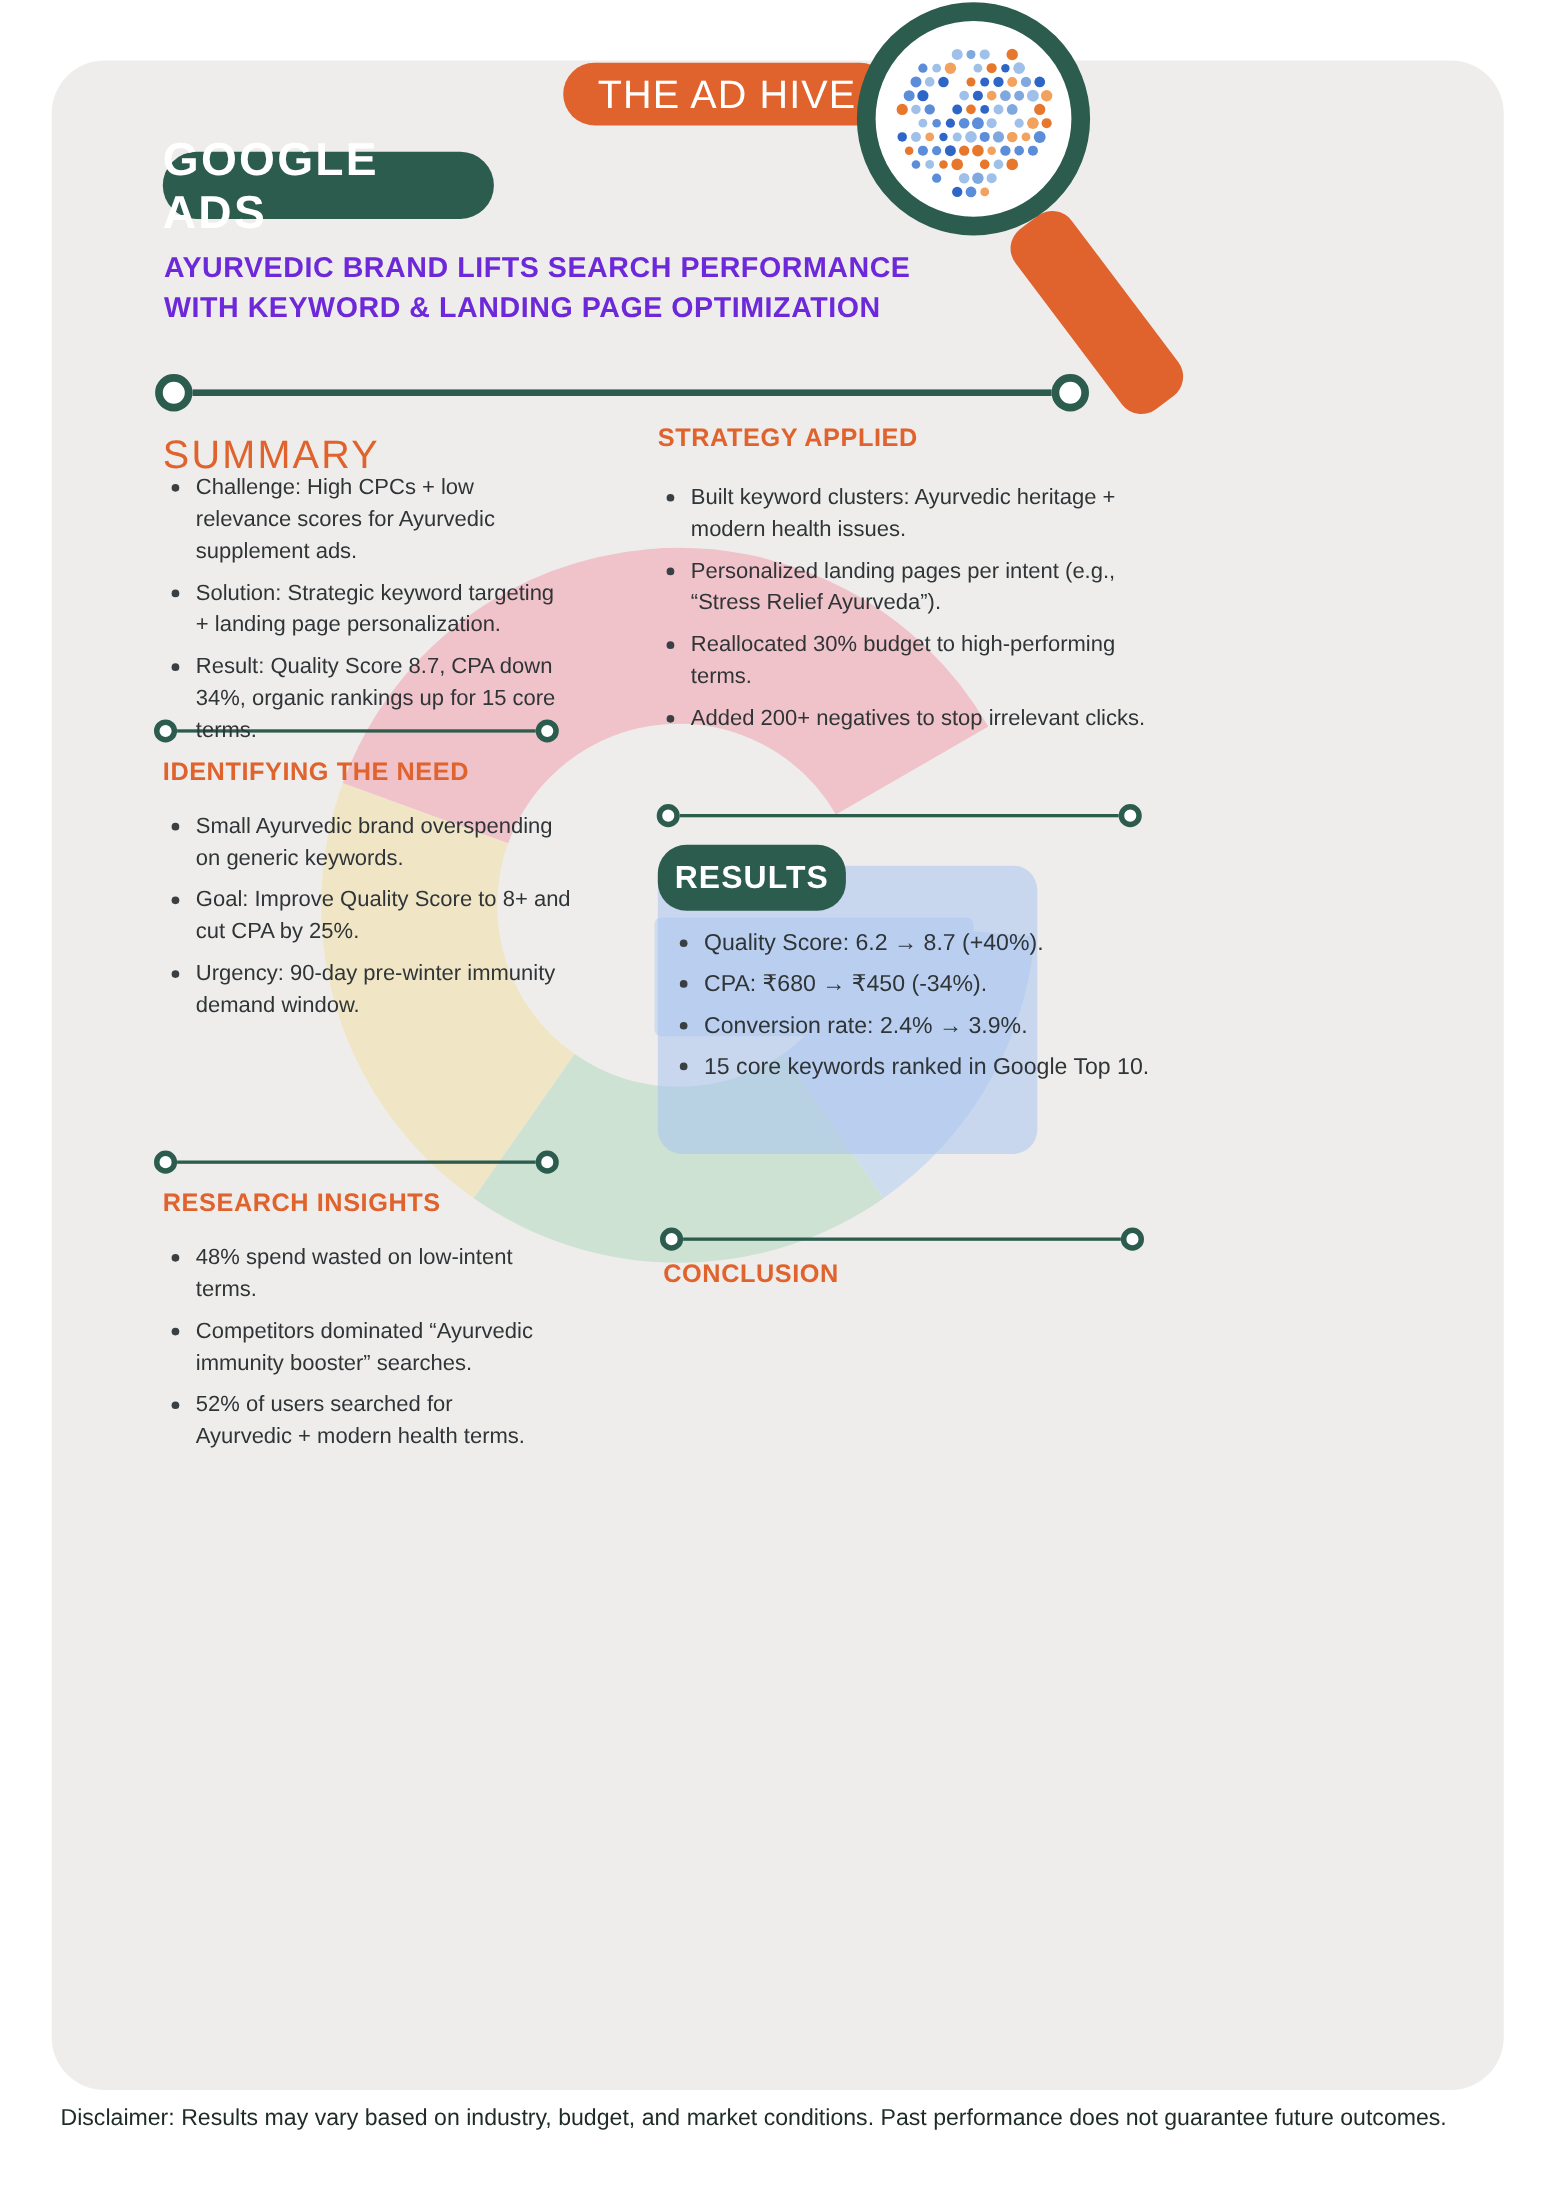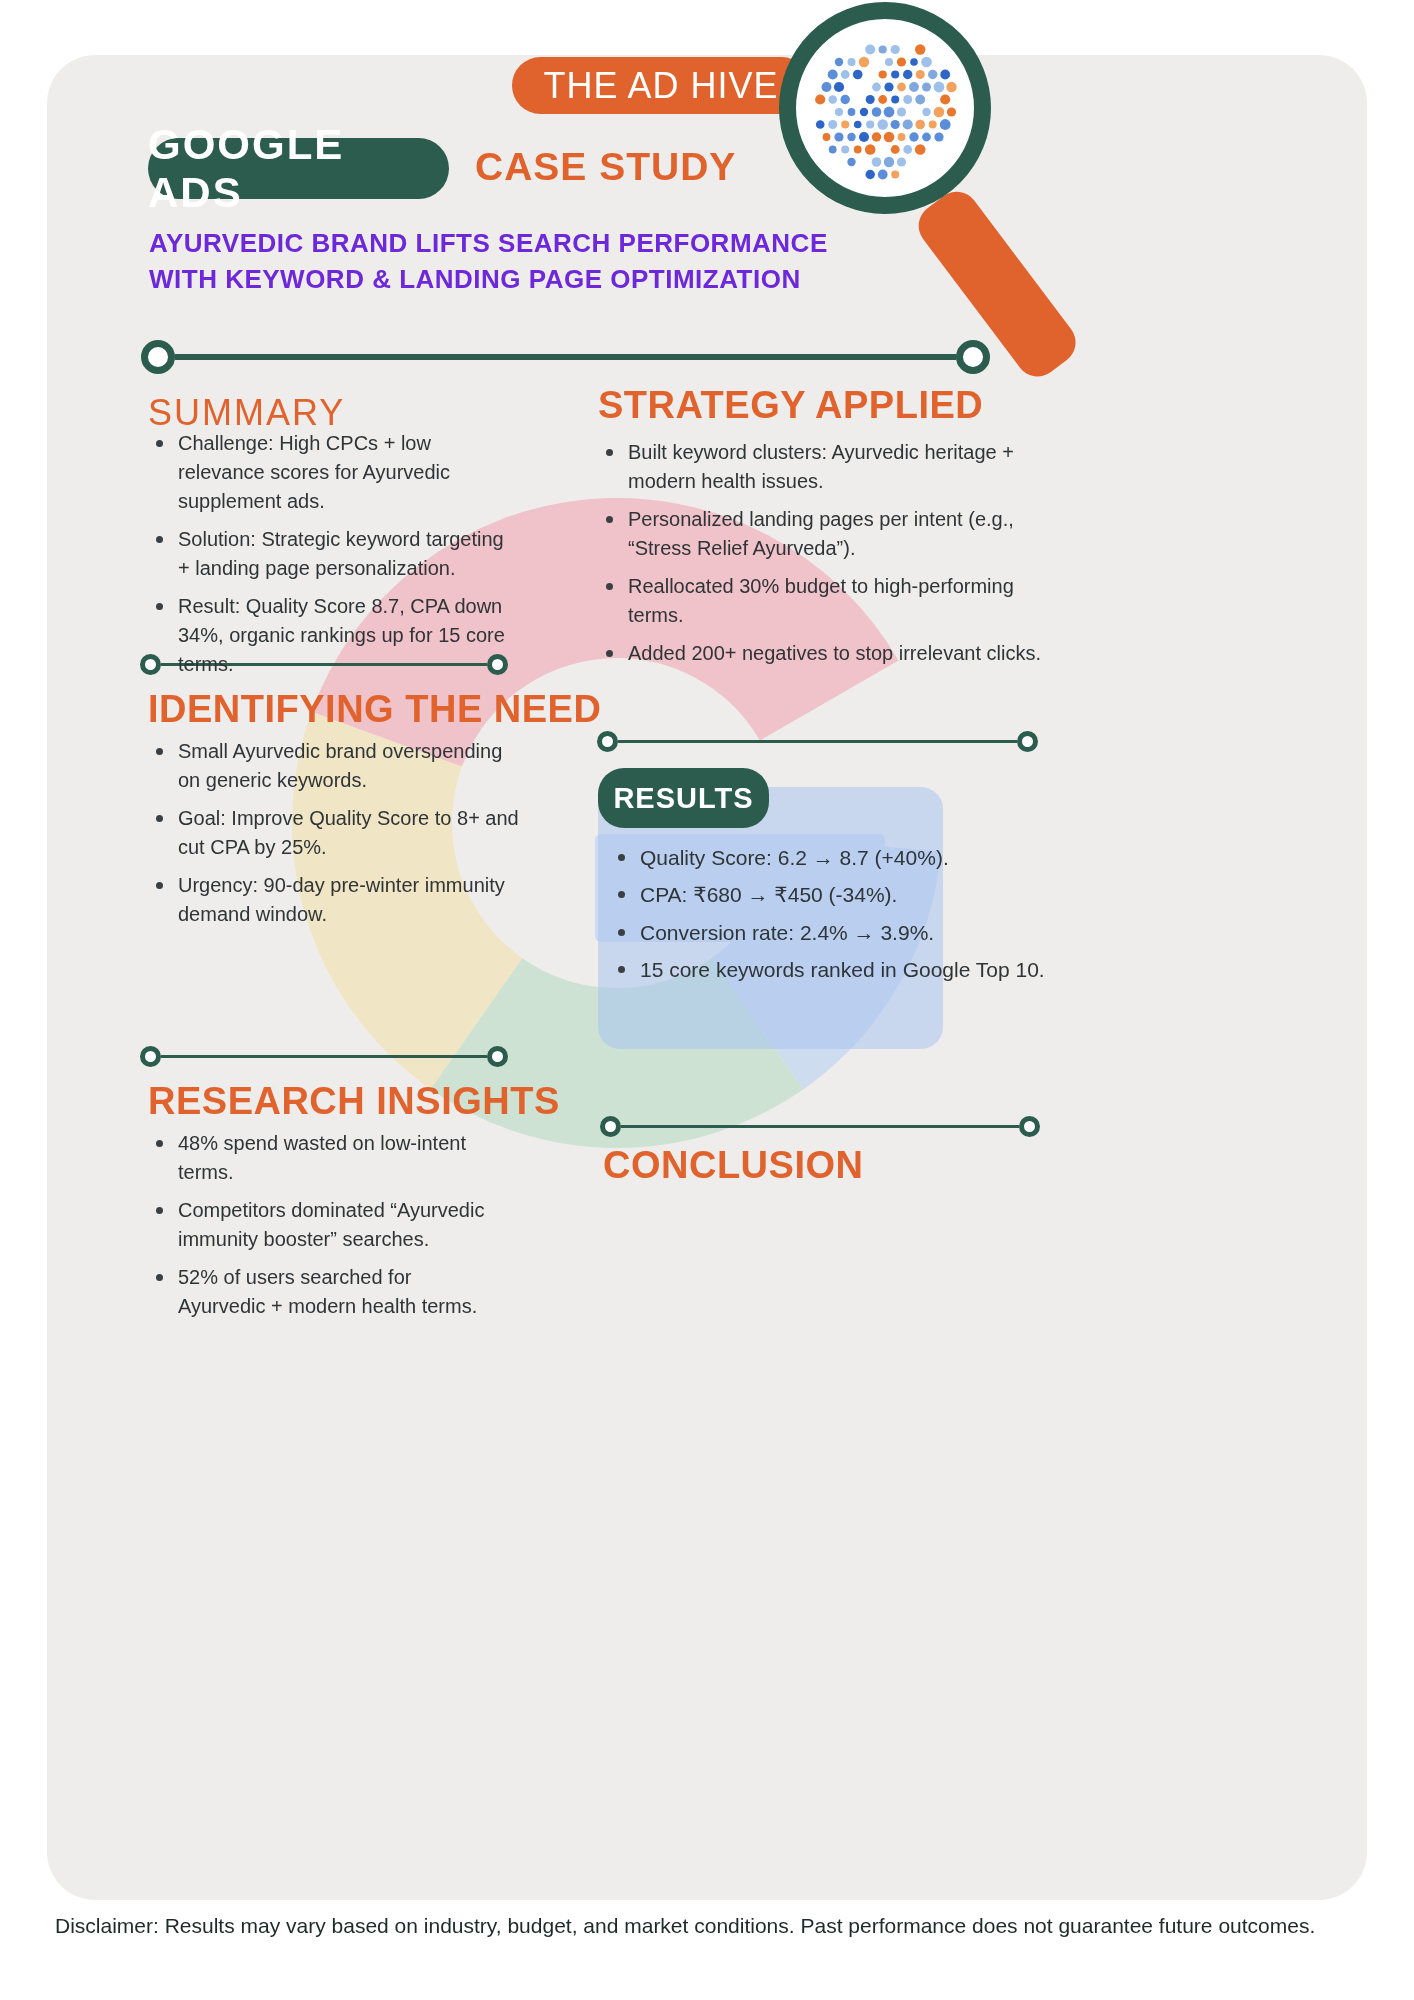--- a/index.html
+++ b/index.html
@@ -64,21 +64,21 @@
   .divider { position: absolute; display: flex; align-items: center; }
   .divider .ring { background: #ffffff; border-radius: 50%; flex: 0 0 auto; }
   .divider .line { flex: 1 1 auto; background: #2B5C4D; }
   .divider.lg .ring { width: 34px; height: 34px; border: 7px solid #2B5C4D; }
   .divider.lg .line { height: 6px; }
   .divider.sm .ring { width: 21px; height: 21px; border: 5px solid #2B5C4D; }
   .divider.sm .line { height: 3px; }
 
   .section-title {
     position: absolute;
-    color: #E0622C; font-size: 38px; font-weight: 800; letter-spacing: 0.5px;
+    color: #E0622C; font-size: 23px; font-weight: 800; letter-spacing: 0.5px;
   }
   .section-title.light { font-weight: 400; letter-spacing: 2px; font-size: 36px; }
 
   ul.bullets { position: absolute; list-style: none; }
   ul.bullets li {
     position: relative;
     padding-left: 30px;
     margin-bottom: 9px;
     font-size: 20px;
     line-height: 1.45;
@@ -146,21 +146,20 @@
   <svg class="g-shape" viewBox="0 0 690 690" aria-hidden="true">
     <path class="g-yellow" d="M 114.8 261.2 A 245 245 0 0 0 204.5 545.7"></path>
     <path class="g-green" d="M 204.5 545.7 A 245 245 0 0 0 485.5 545.7"></path>
     <path class="g-blue" d="M 485.5 545.7 A 245 245 0 0 0 589.1 366.4"></path>
     <path class="g-pink" d="M 114.8 261.2 A 245 245 0 0 1 557.2 222.5"></path>
     <rect class="g-bar" x="323" y="356" width="290" height="108" rx="6"></rect>
   </svg>
 
   <div class="pill brand-pill">THE AD HIVE</div>
   <div class="pill product-pill">GOOGLE ADS</div>
-  <div class="case-study-title">CASE STUDY</div>
   <div class="subtitle">AYURVEDIC BRAND LIFTS SEARCH PERFORMANCE WITH KEYWORD &amp; LANDING PAGE OPTIMIZATION</div>
 
   <div class="divider lg" style="left:141px; top:340px; width:849px;">
     <span class="ring"></span>
     <span class="line"></span>
     <span class="ring"></span>
   </div>
   <div class="divider sm" style="left:140px; top:654px; width:368px;">
     <span class="ring"></span>
     <span class="line"></span>

